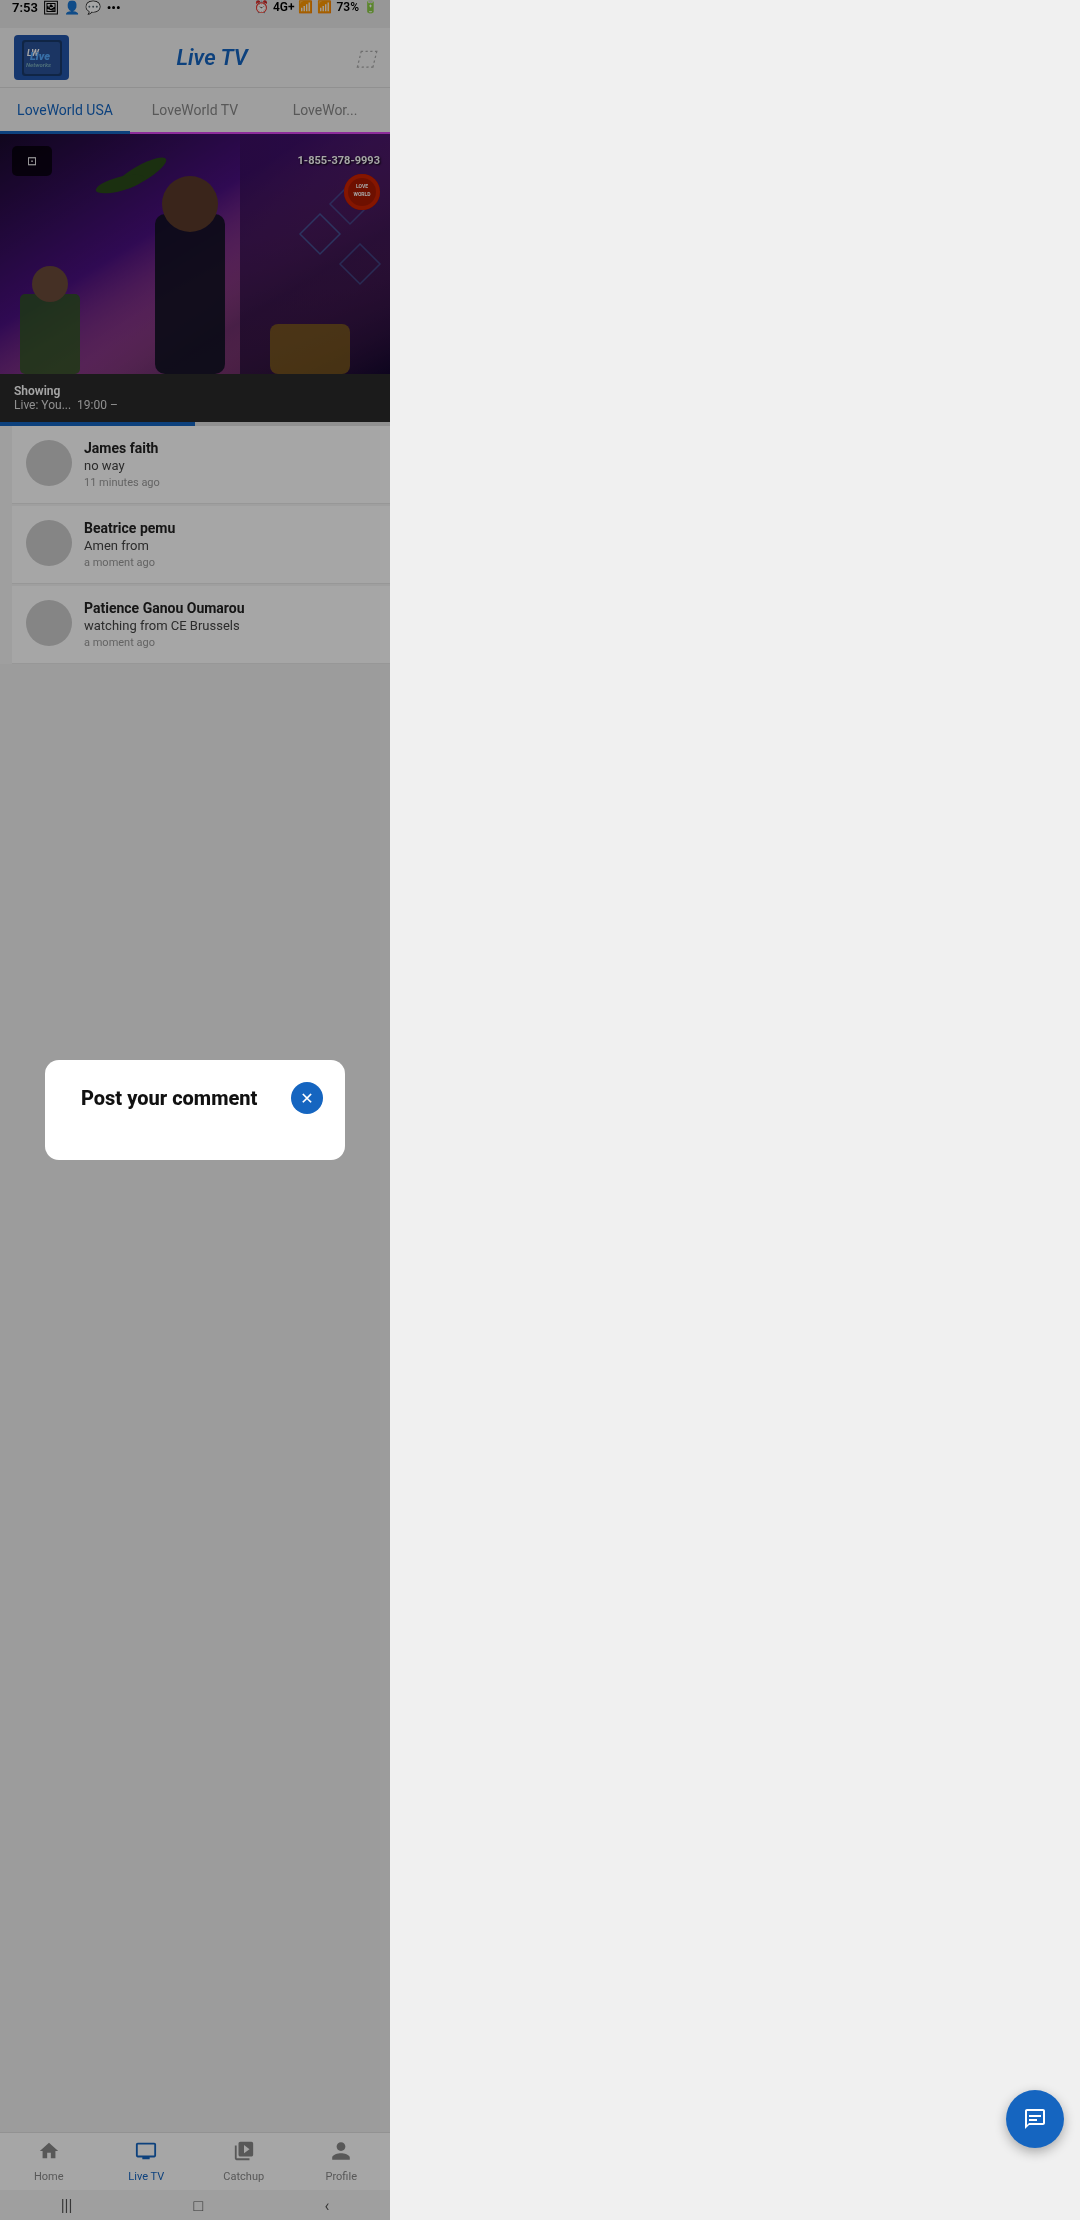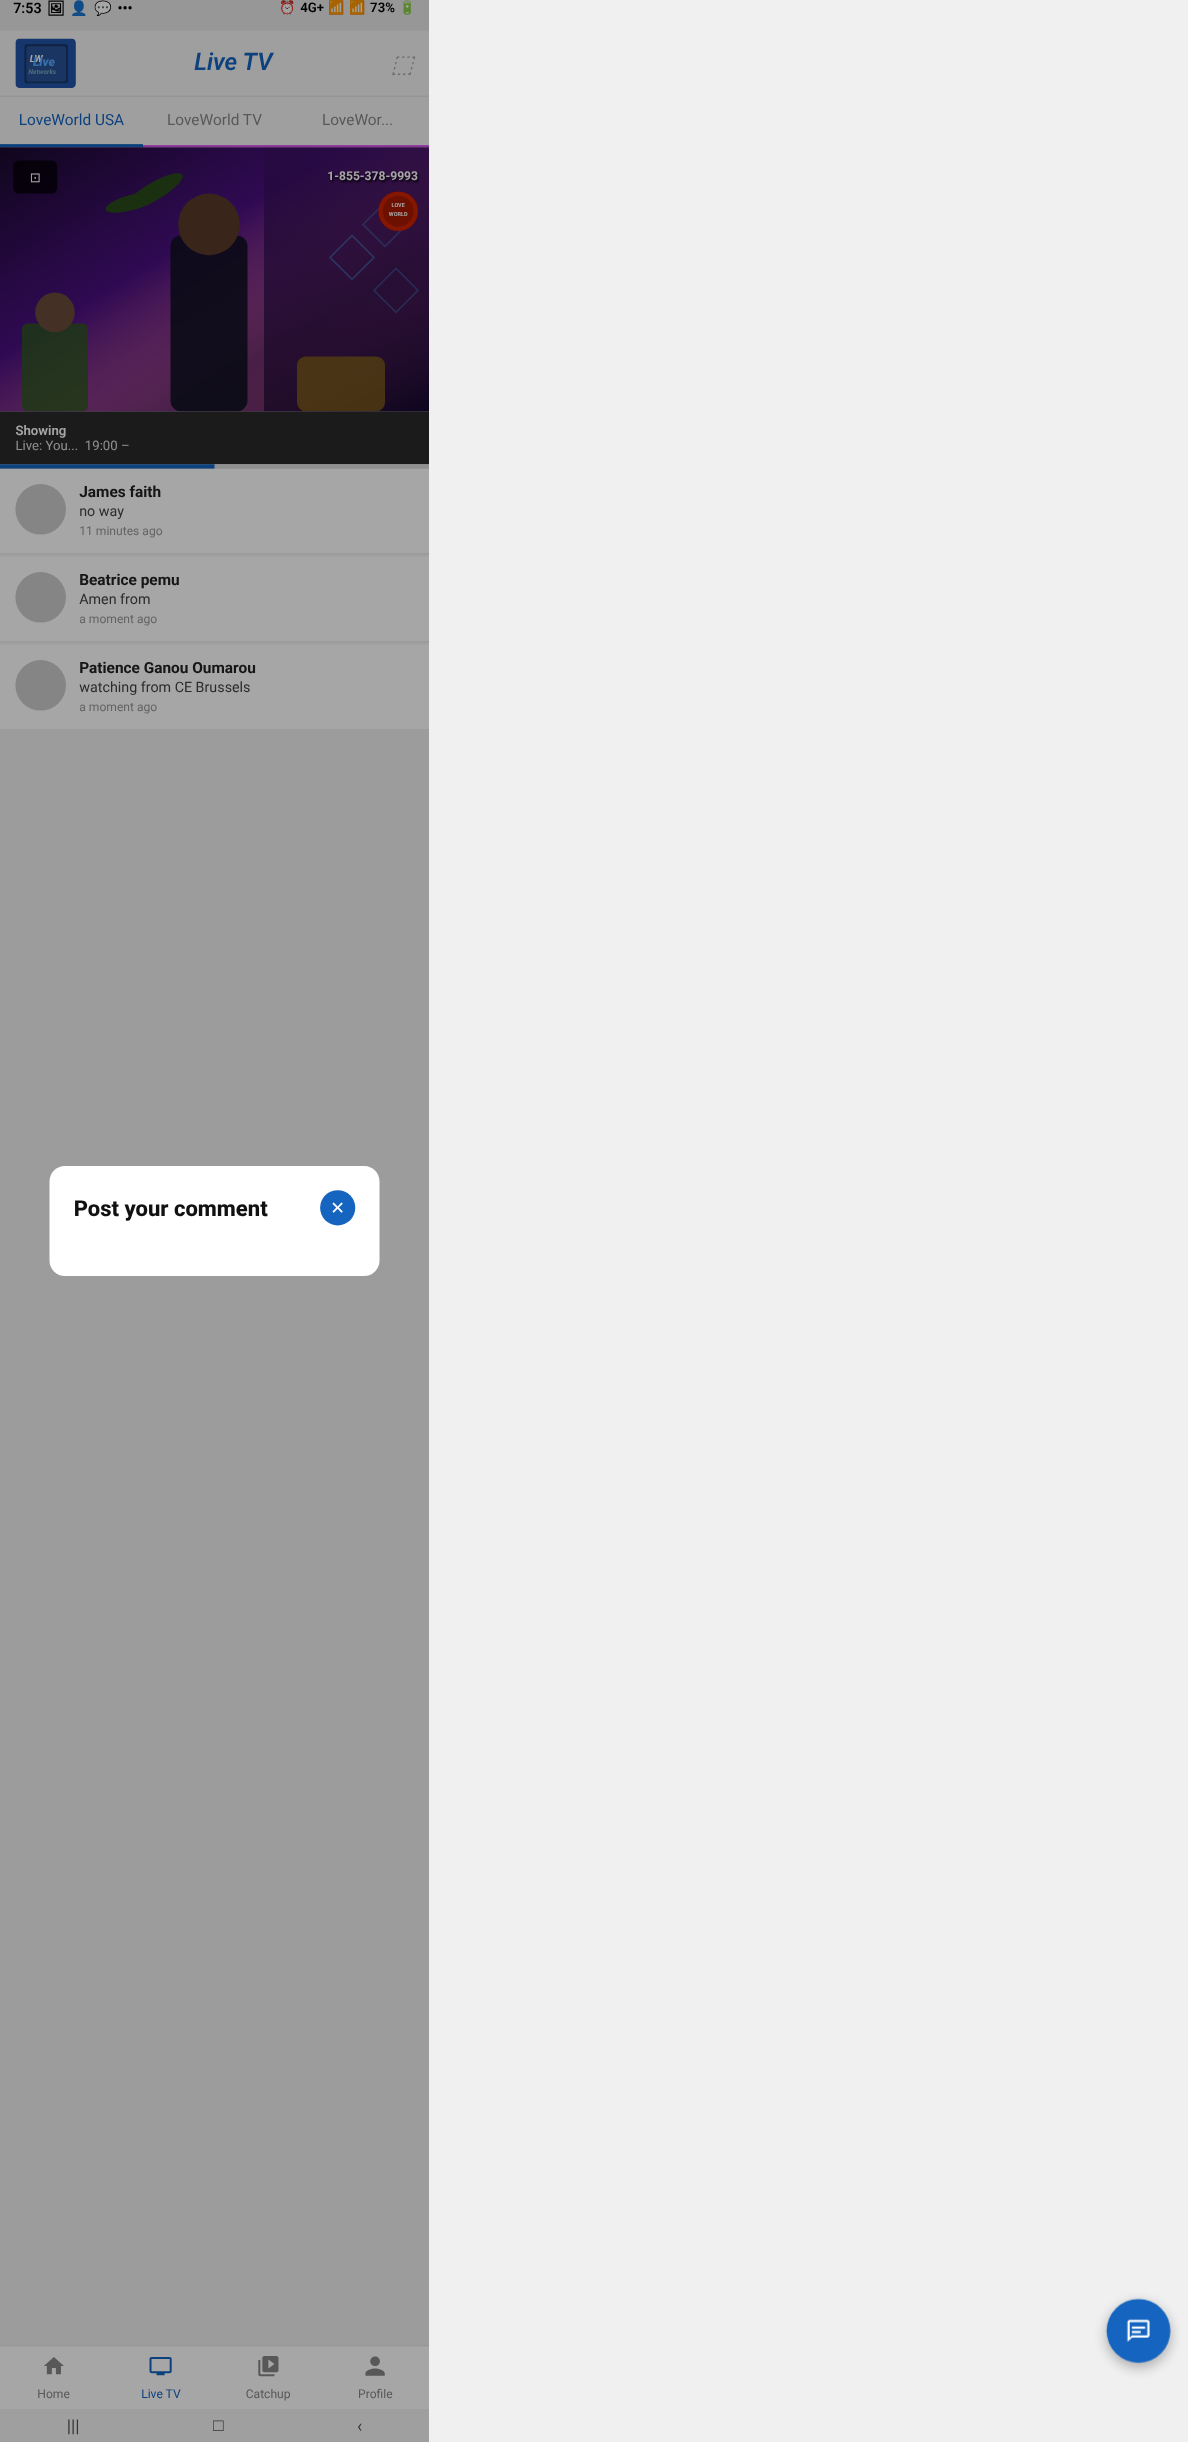--- a/index.html
+++ b/index.html
@@ -183,20 +183,21 @@
       flex: 1;
     }
     .comment-item {
       display: flex;
       align-items: flex-start;
       padding: 14px 14px;
       border-bottom: 1px solid #e8e8e8;
       gap: 12px;
       background: white;
       margin-bottom: 2px;
+      margin-left: 12px;
     }
     .comment-avatar {
       width: 46px;
       height: 46px;
       border-radius: 50%;
       background: #ccc;
       flex-shrink: 0;
     }
     .comment-body { flex: 1; }
     .comment-name { font-weight: 700; font-size: 14px; color: #222; }
@@ -273,21 +274,21 @@
       background: rgba(0,0,0,0.35);
       z-index: 100;
       display: flex;
       align-items: center;
       justify-content: center;
     }
     .modal-box {
       background: white;
       border-radius: 14px;
       width: 300px;
-      padding: 22px 22px 28px 22px;
+      padding: 22px 22px 28px 36px;
       position: relative;
     }
     .modal-header {
       display: flex;
       align-items: center;
       justify-content: space-between;
       margin-bottom: 18px;
     }
     .modal-title {
       font-size: 20px;

